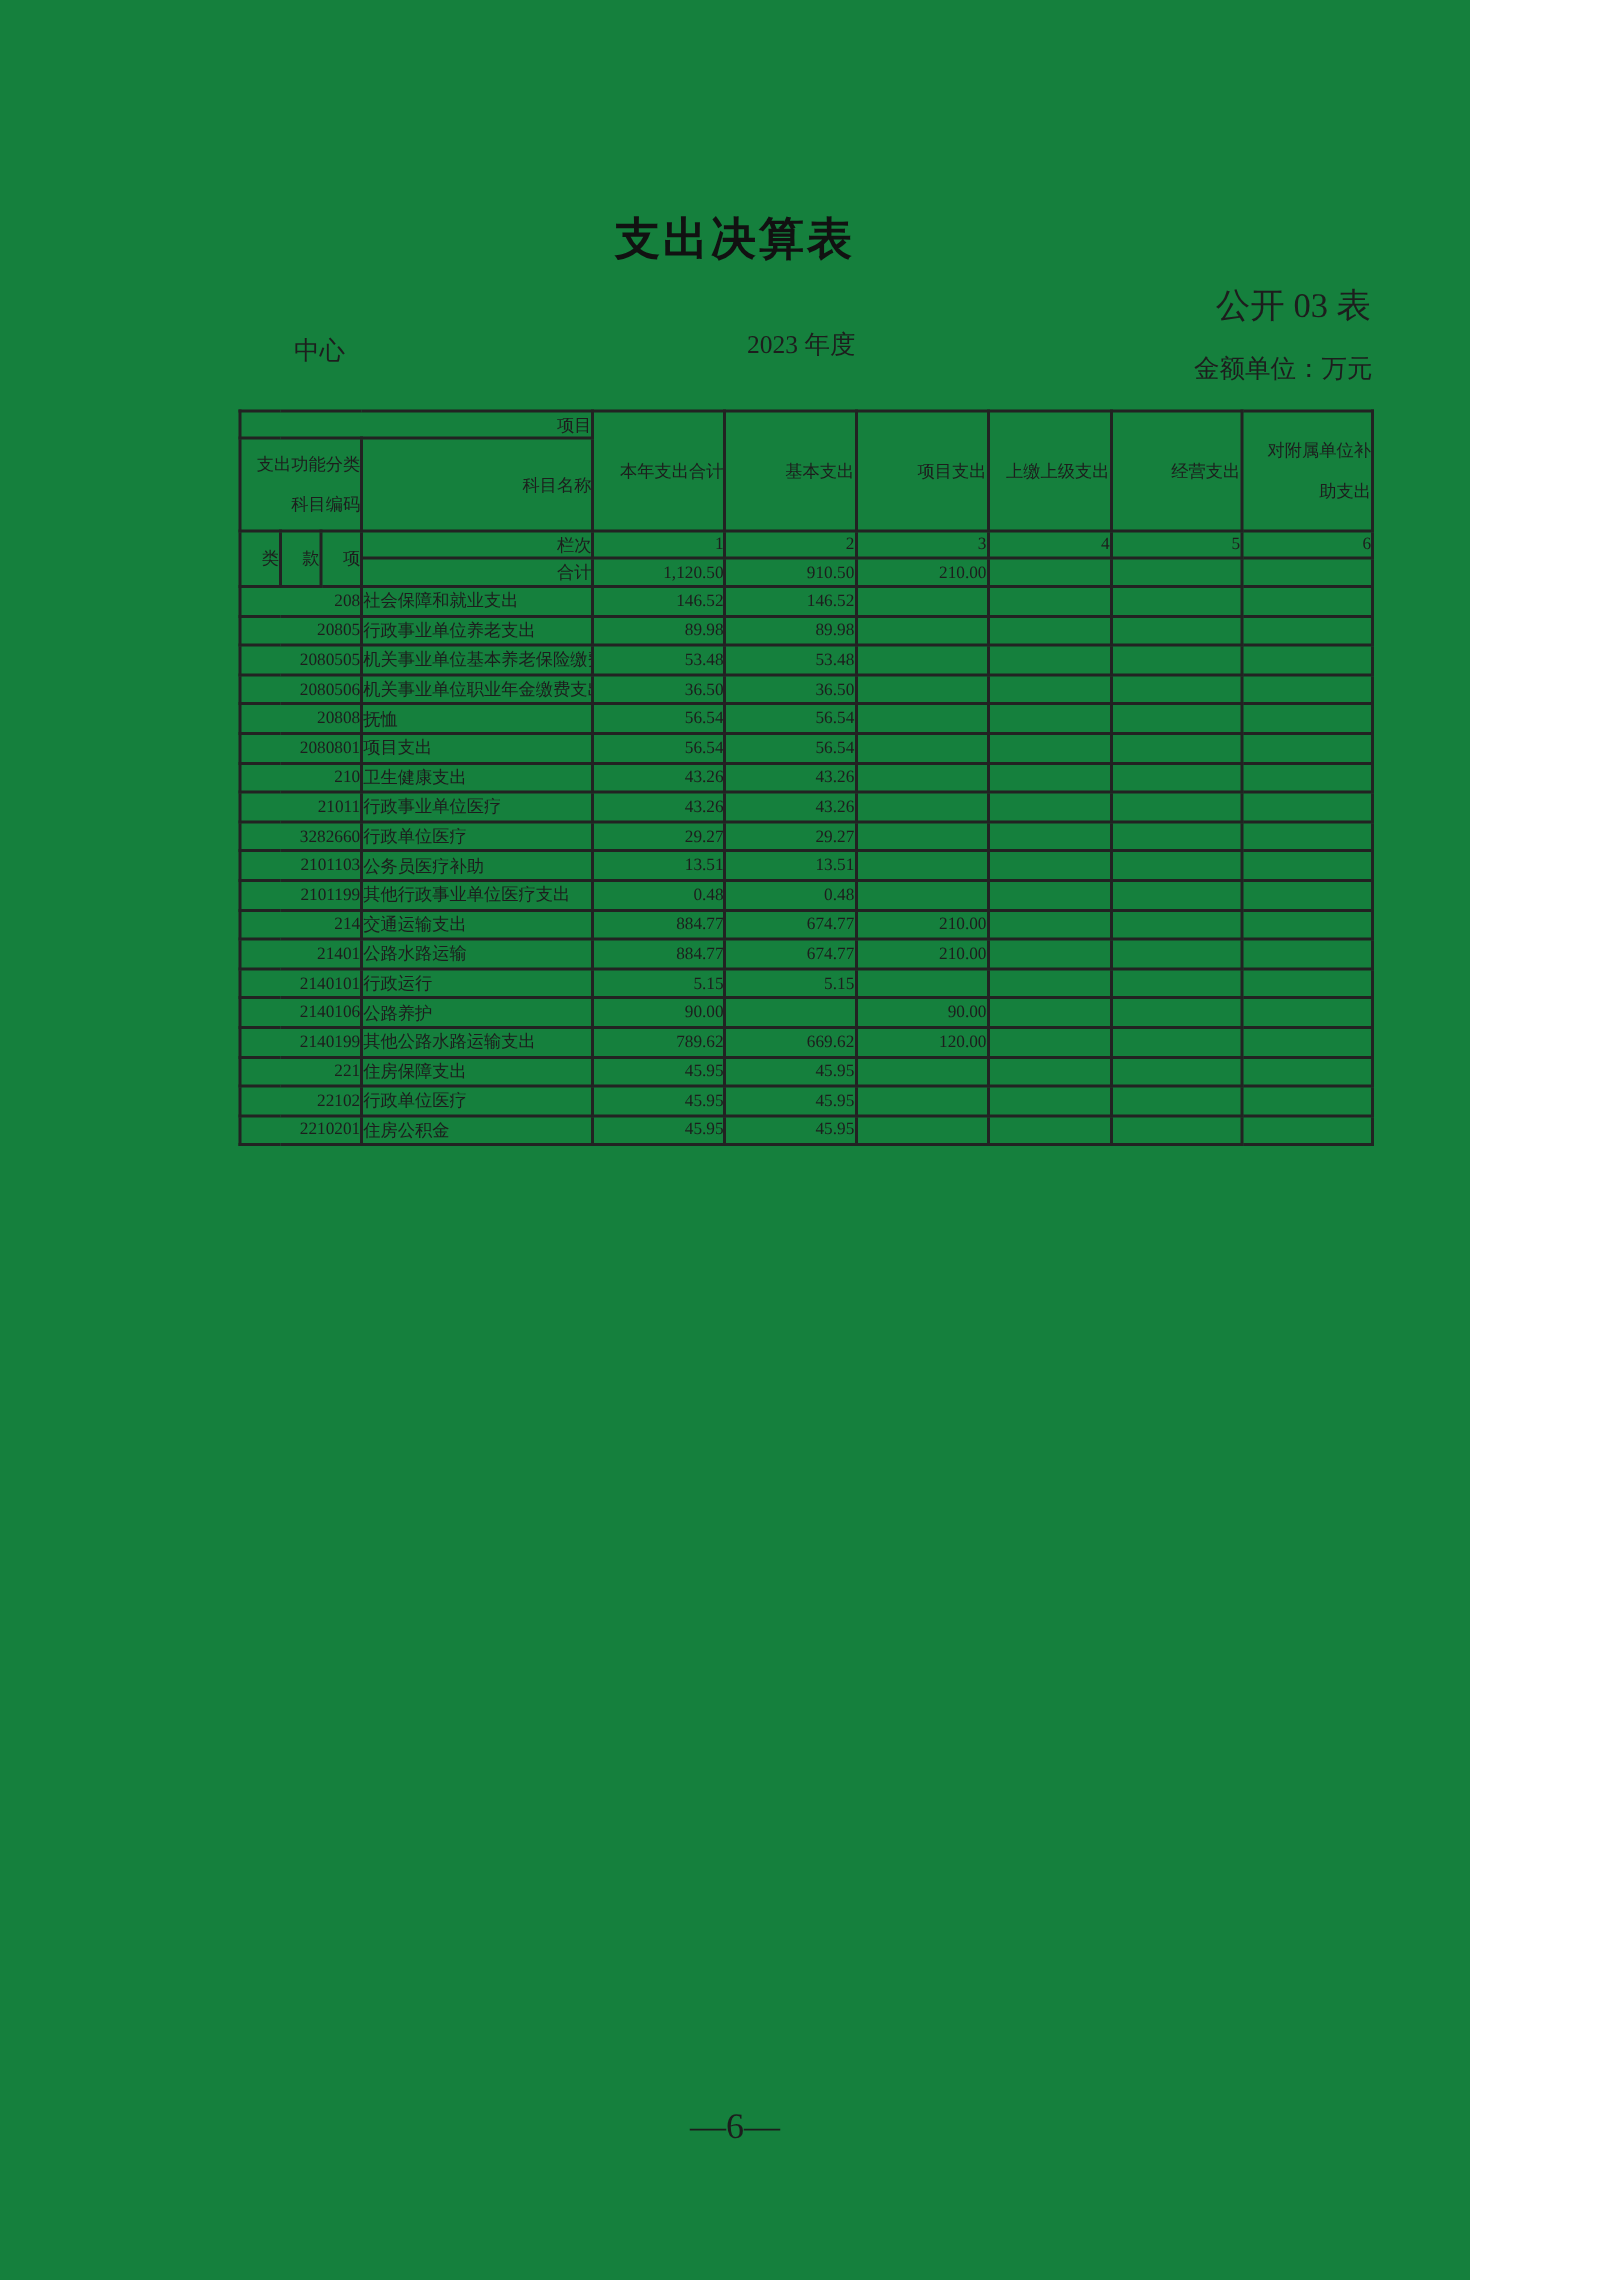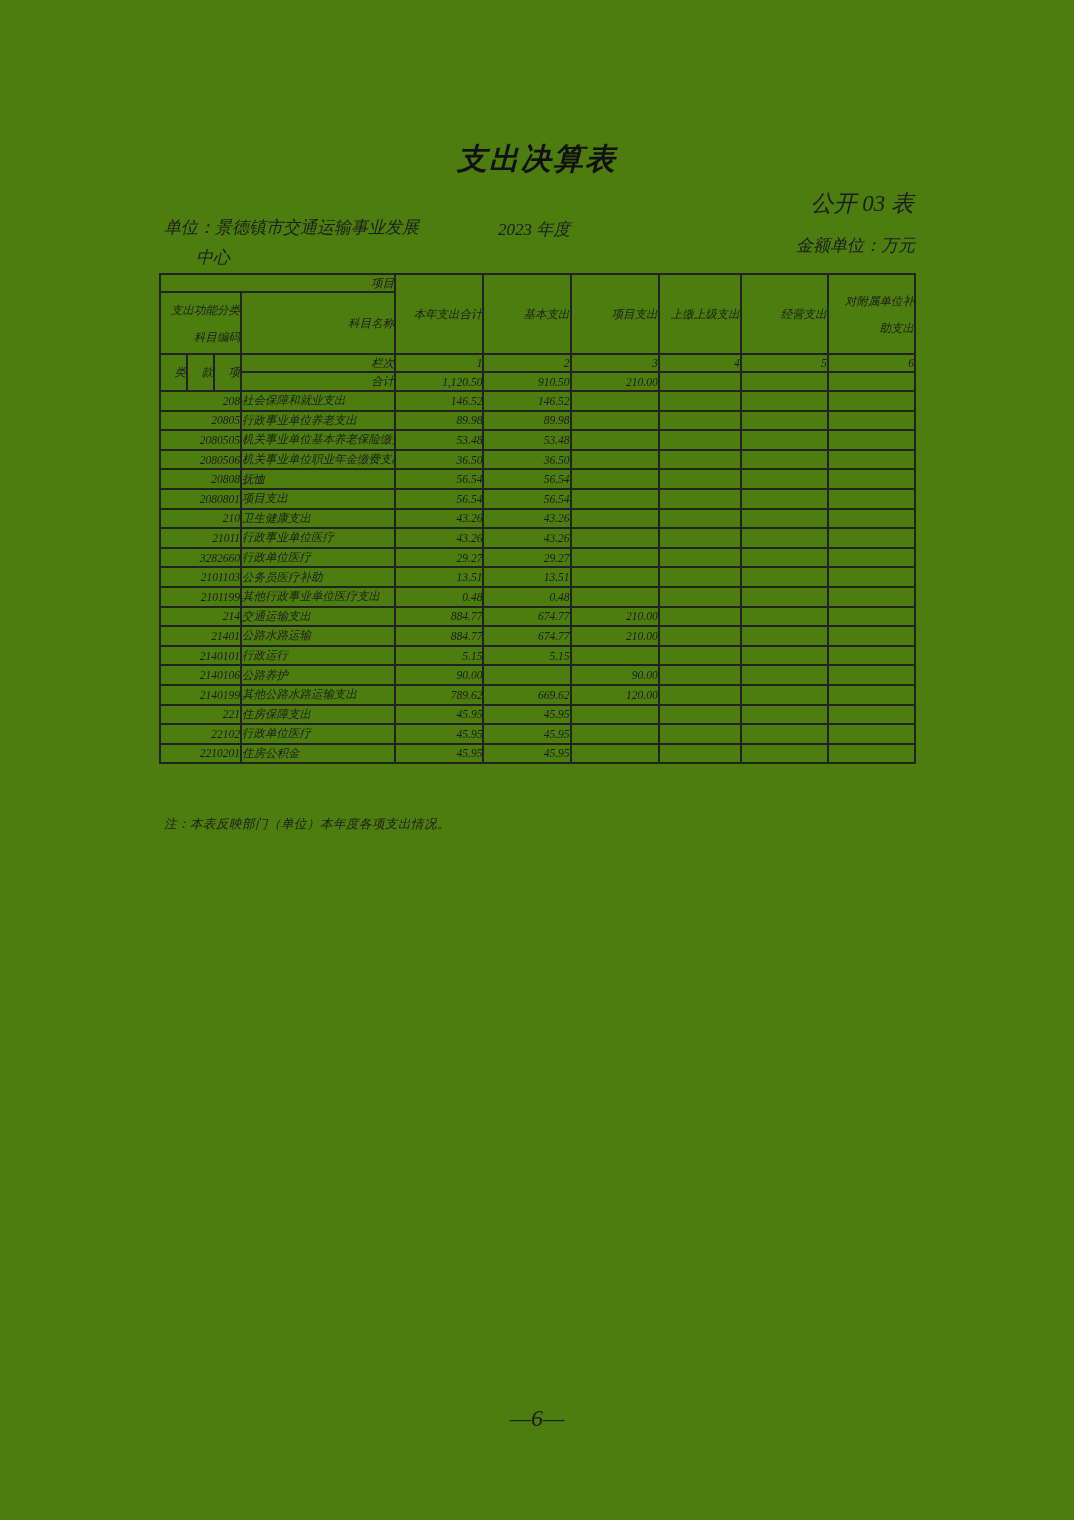--- a/index.html
+++ b/index.html
@@ -1,20 +1,19 @@
 <!DOCTYPE html>
 <html><head>
 <meta charset="utf-8">
 <style>
   html,body { margin:0; padding:0; background:#ffffff; }
   .page {
-    position:relative; width:1074px; height:1520px; background:#4d7c0f;
+    position:relative; width:980px; height:1520px; background:#15803d;
     color:#1d1d1d; font-family:"Liberation Serif","DejaVu Serif",serif;
     overflow:hidden;
-    font-style:italic;
   }
   .title {
     position:absolute; top:139px; left:0; width:100%; text-align:center;
     font-family:"Liberation Sans","DejaVu Sans",sans-serif;
     font-weight:700; font-size:30px; letter-spacing:2px; color:#111;
   }
   .doc-code {
     position:absolute; top:188px; left:159px; width:755px;
     text-align:right; font-size:23px;
   }
@@ -57,21 +56,20 @@
 </head>
 <body>
 
 <div class="page">
 
   <div class="title">支出决算表</div>
 
   <div class="doc-code">公开 03 表</div>
 
   <div class="meta">
-    <span class="unit-line1">单位：景德镇市交通运输事业发展</span>
     <span class="unit-line2">中心</span>
     <span class="year">2023 年度</span>
     <span class="amount-unit">金额单位：万元</span>
   </div>
 
   <table class="fin">
     <colgroup>
       <col style="width:27px">
         <col style="width:27px">
         <col style="width:27px">
@@ -311,17 +309,16 @@
       <td class="num">45.95</td>
       <td class="num">45.95</td>
       <td class="num"></td>
       <td class="num"></td>
       <td class="num"></td>
       <td class="num"></td>
     </tr>
   </tbody>
     </table>
 
-  <div class="note">注：本表反映部门（单位）本年度各项支出情况。</div>
 
   <div class="page-number">—6—</div>
 
 </div>
 
 </body></html>

